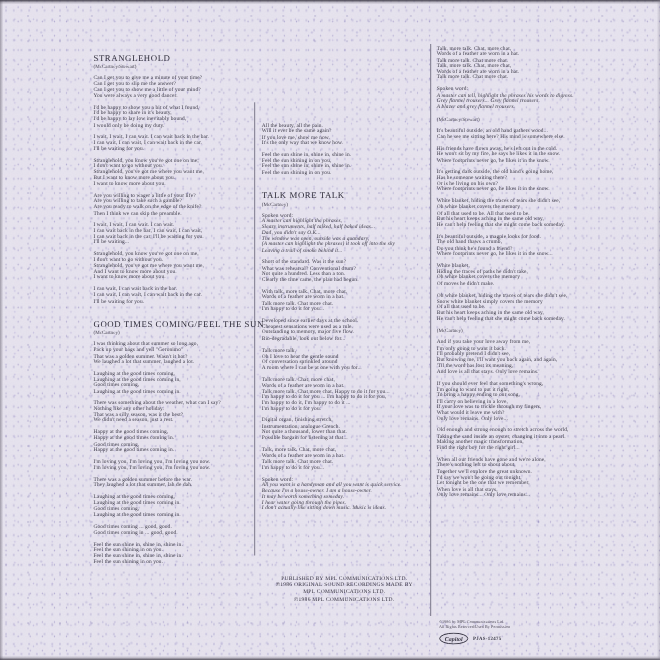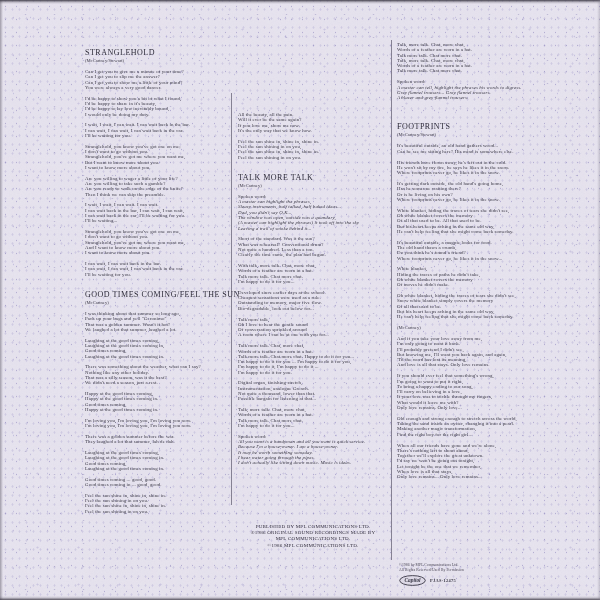--- a/index.html
+++ b/index.html
@@ -274,21 +274,20 @@
         <div class="line">Talk, more talk. Chat, more chat,</div>
         <div class="line">Words of a feather are worn in a hat.</div>
         <div class="line">Talk more talk. Chat more chat.</div>
       </div>
       <div class="stanza">
         <div class="line">Spoken word:</div>
         <div class="line it">A master can tell, highlight the phrases his words to digress.</div>
         <div class="line it">Grey flannel trousers... Grey flannel trousers.</div>
         <div class="line it">A blazer and grey flannel trousers.</div>
       </div>
-      <div class="song-title" style="margin-top: 22px;">FOOTPRINTS</div>
       <div class="song-credit">(McCartney/Stewart)</div>
       <div class="stanza">
         <div class="line">It's beautiful outside, an old hand gathers wood...</div>
         <div class="line">Can he see me sitting here? His mind is somewhere else.</div>
       </div>
       <div class="stanza">
         <div class="line">His friends have flown away, he's left out in the cold.</div>
         <div class="line">He won't sit by my fire, he says he likes it in the snow.</div>
         <div class="line">Where footprints never go, he likes it in the snow.</div>
       </div>

